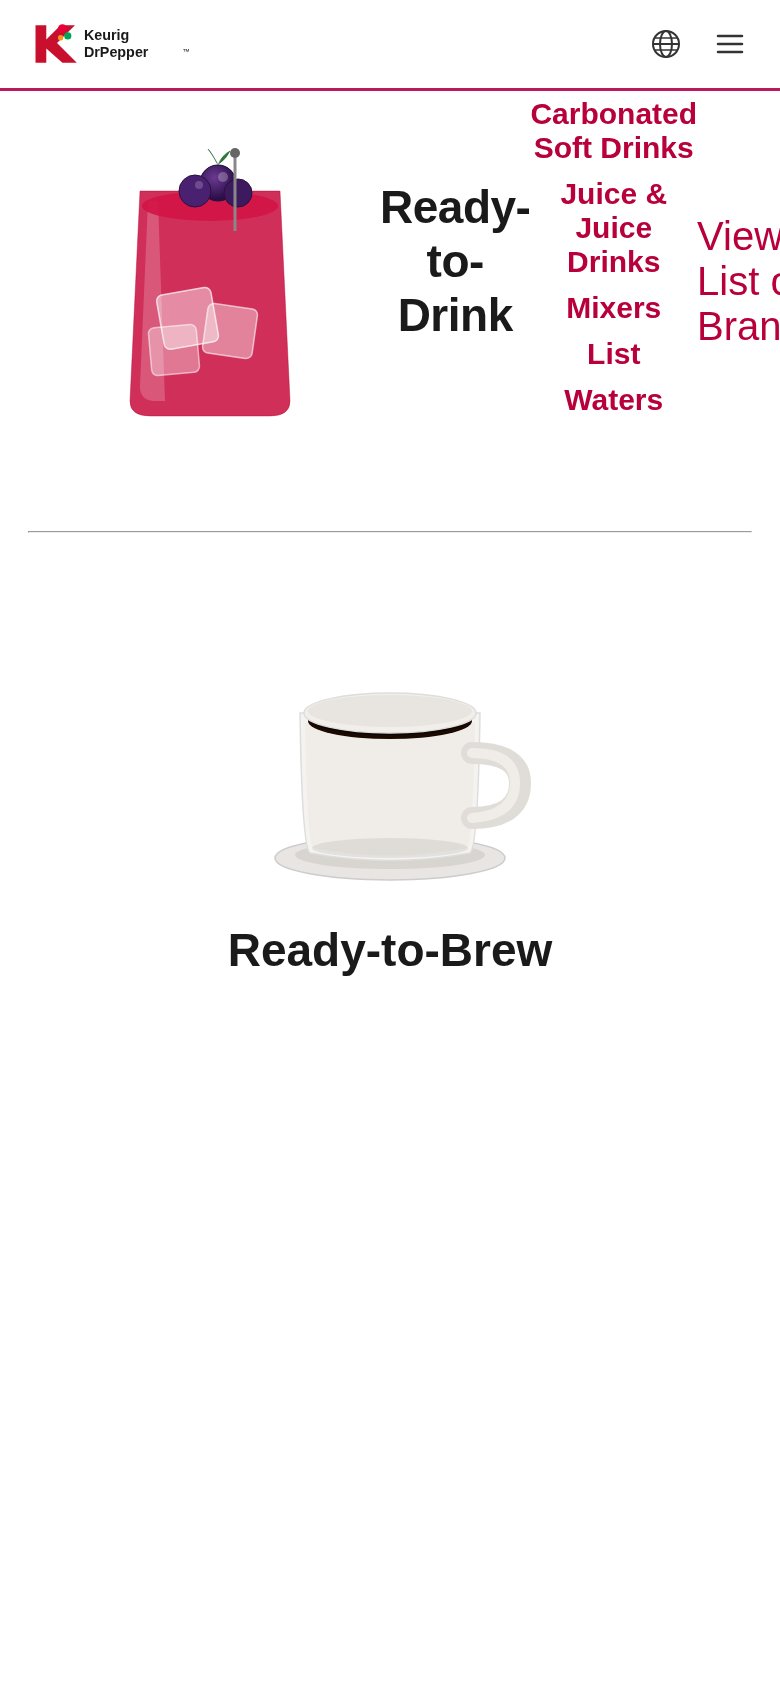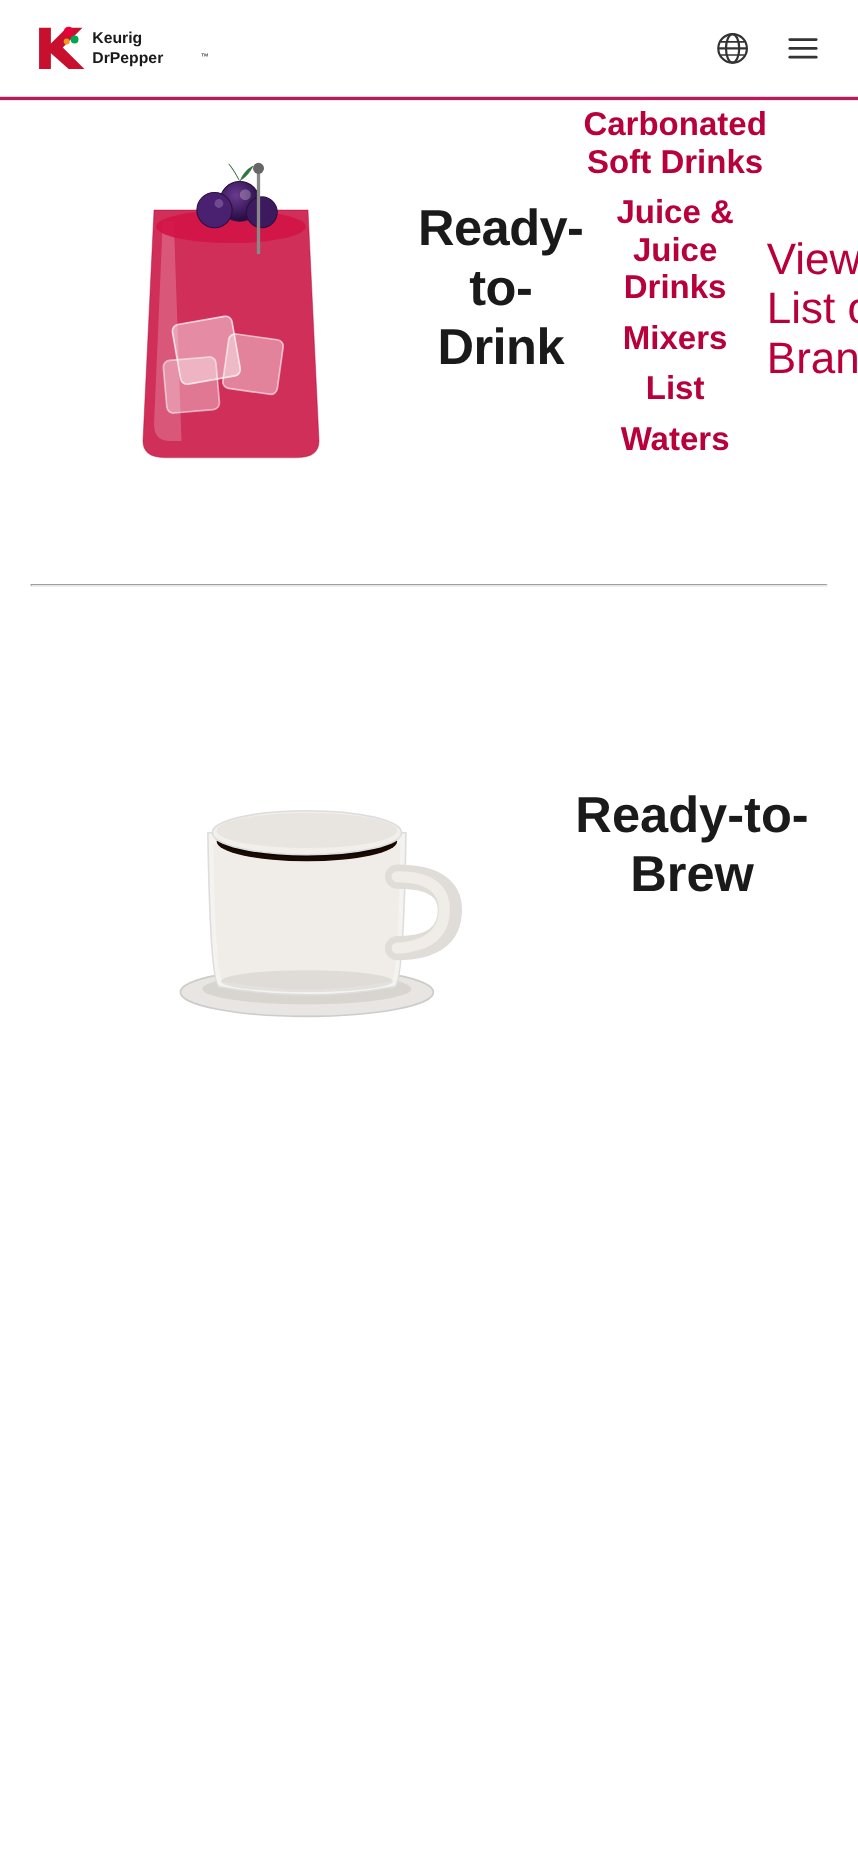--- a/index.html
+++ b/index.html
@@ -120,24 +120,23 @@
     .section-divider {
       width: calc(100% - 56px);
       margin: 0 28px;
       height: 1px;
       background: #ccc;
     }
 
     
     .section-brew {
       display: flex;
-      flex-direction: row;
+      flex-direction: column;
       align-items: center;
       padding: 0 40px 60px;
-      margin-top: 44px;
     }
 
     .coffee-image-container {
       width: 100%;
       display: flex;
       justify-content: center;
       margin-top: 50px;
       margin-bottom: 30px;
     }
 

